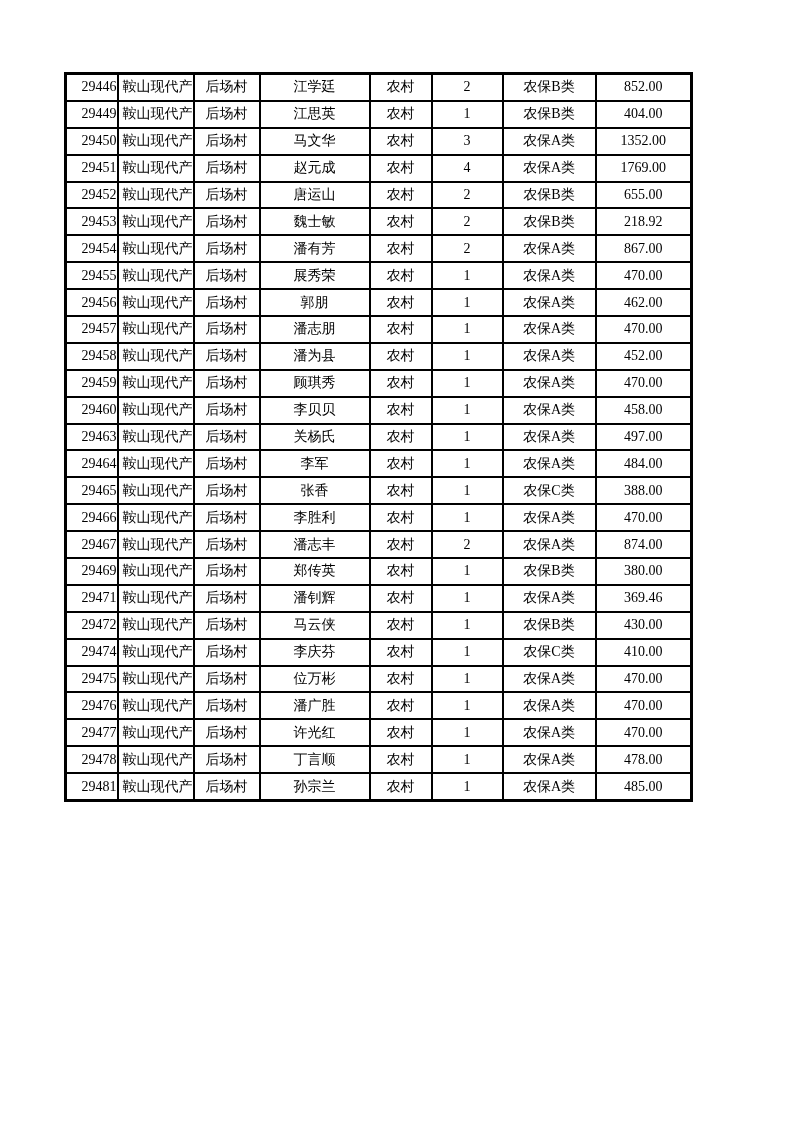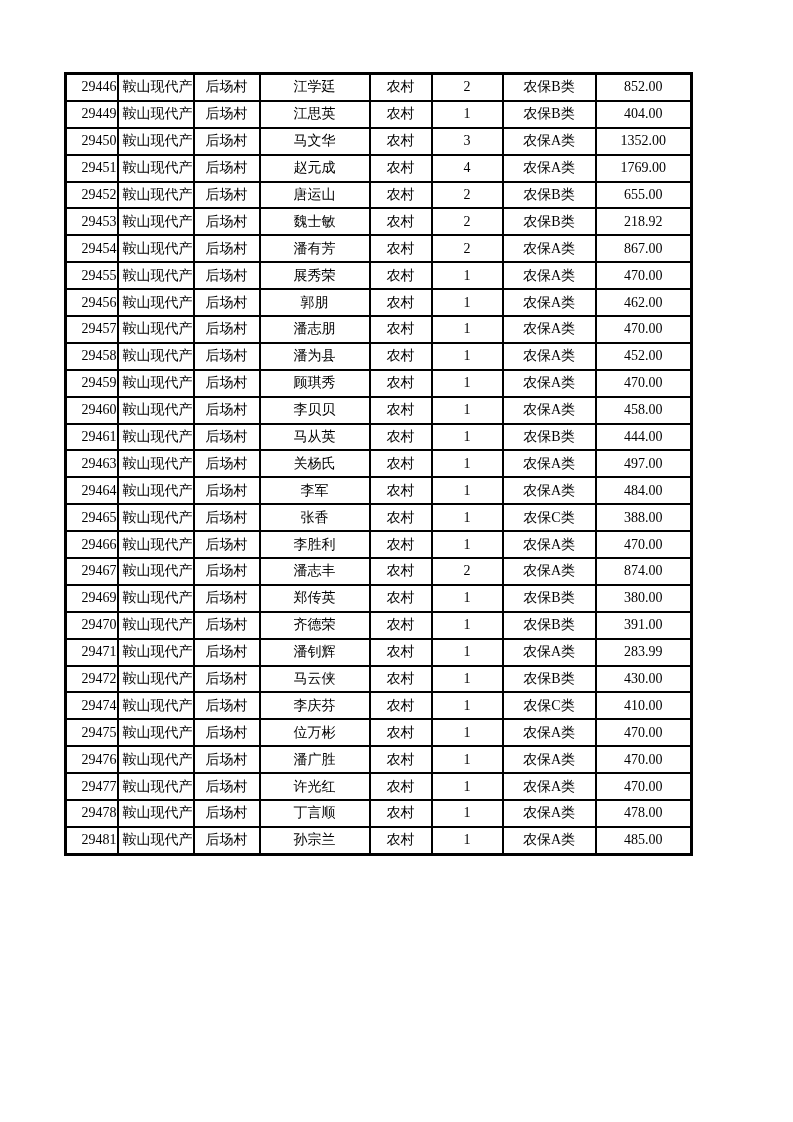--- a/index.html
+++ b/index.html
@@ -188,30 +188,20 @@
           <td class="al-right">29460</td>
           <td class="al-left">鞍山现代产</td>
           <td class="al-center">后场村</td>
           <td class="al-center">李贝贝</td>
           <td class="al-center">农村</td>
           <td class="al-center">1</td>
           <td class="al-center">农保A类</td>
           <td class="al-center">458.00</td>
         </tr>
         <tr>
-          <td class="al-right">29461</td>
-          <td class="al-left">鞍山现代产</td>
-          <td class="al-center">后场村</td>
-          <td class="al-center">马从英</td>
-          <td class="al-center">农村</td>
-          <td class="al-center">1</td>
-          <td class="al-center">农保B类</td>
-          <td class="al-center">444.00</td>
-        </tr>
-        <tr>
           <td class="al-right">29463</td>
           <td class="al-left">鞍山现代产</td>
           <td class="al-center">后场村</td>
           <td class="al-center">关杨氏</td>
           <td class="al-center">农村</td>
           <td class="al-center">1</td>
           <td class="al-center">农保A类</td>
           <td class="al-center">497.00</td>
         </tr>
         <tr>
@@ -258,38 +248,28 @@
           <td class="al-right">29469</td>
           <td class="al-left">鞍山现代产</td>
           <td class="al-center">后场村</td>
           <td class="al-center">郑传英</td>
           <td class="al-center">农村</td>
           <td class="al-center">1</td>
           <td class="al-center">农保B类</td>
           <td class="al-center">380.00</td>
         </tr>
         <tr>
-          <td class="al-right">29470</td>
-          <td class="al-left">鞍山现代产</td>
-          <td class="al-center">后场村</td>
-          <td class="al-center">齐德荣</td>
-          <td class="al-center">农村</td>
-          <td class="al-center">1</td>
-          <td class="al-center">农保B类</td>
-          <td class="al-center">391.00</td>
-        </tr>
-        <tr>
           <td class="al-right">29471</td>
           <td class="al-left">鞍山现代产</td>
           <td class="al-center">后场村</td>
           <td class="al-center">潘钊辉</td>
           <td class="al-center">农村</td>
           <td class="al-center">1</td>
           <td class="al-center">农保A类</td>
-          <td class="al-center">283.99</td>
+          <td class="al-center">369.46</td>
         </tr>
         <tr>
           <td class="al-right">29472</td>
           <td class="al-left">鞍山现代产</td>
           <td class="al-center">后场村</td>
           <td class="al-center">马云侠</td>
           <td class="al-center">农村</td>
           <td class="al-center">1</td>
           <td class="al-center">农保B类</td>
           <td class="al-center">430.00</td>

